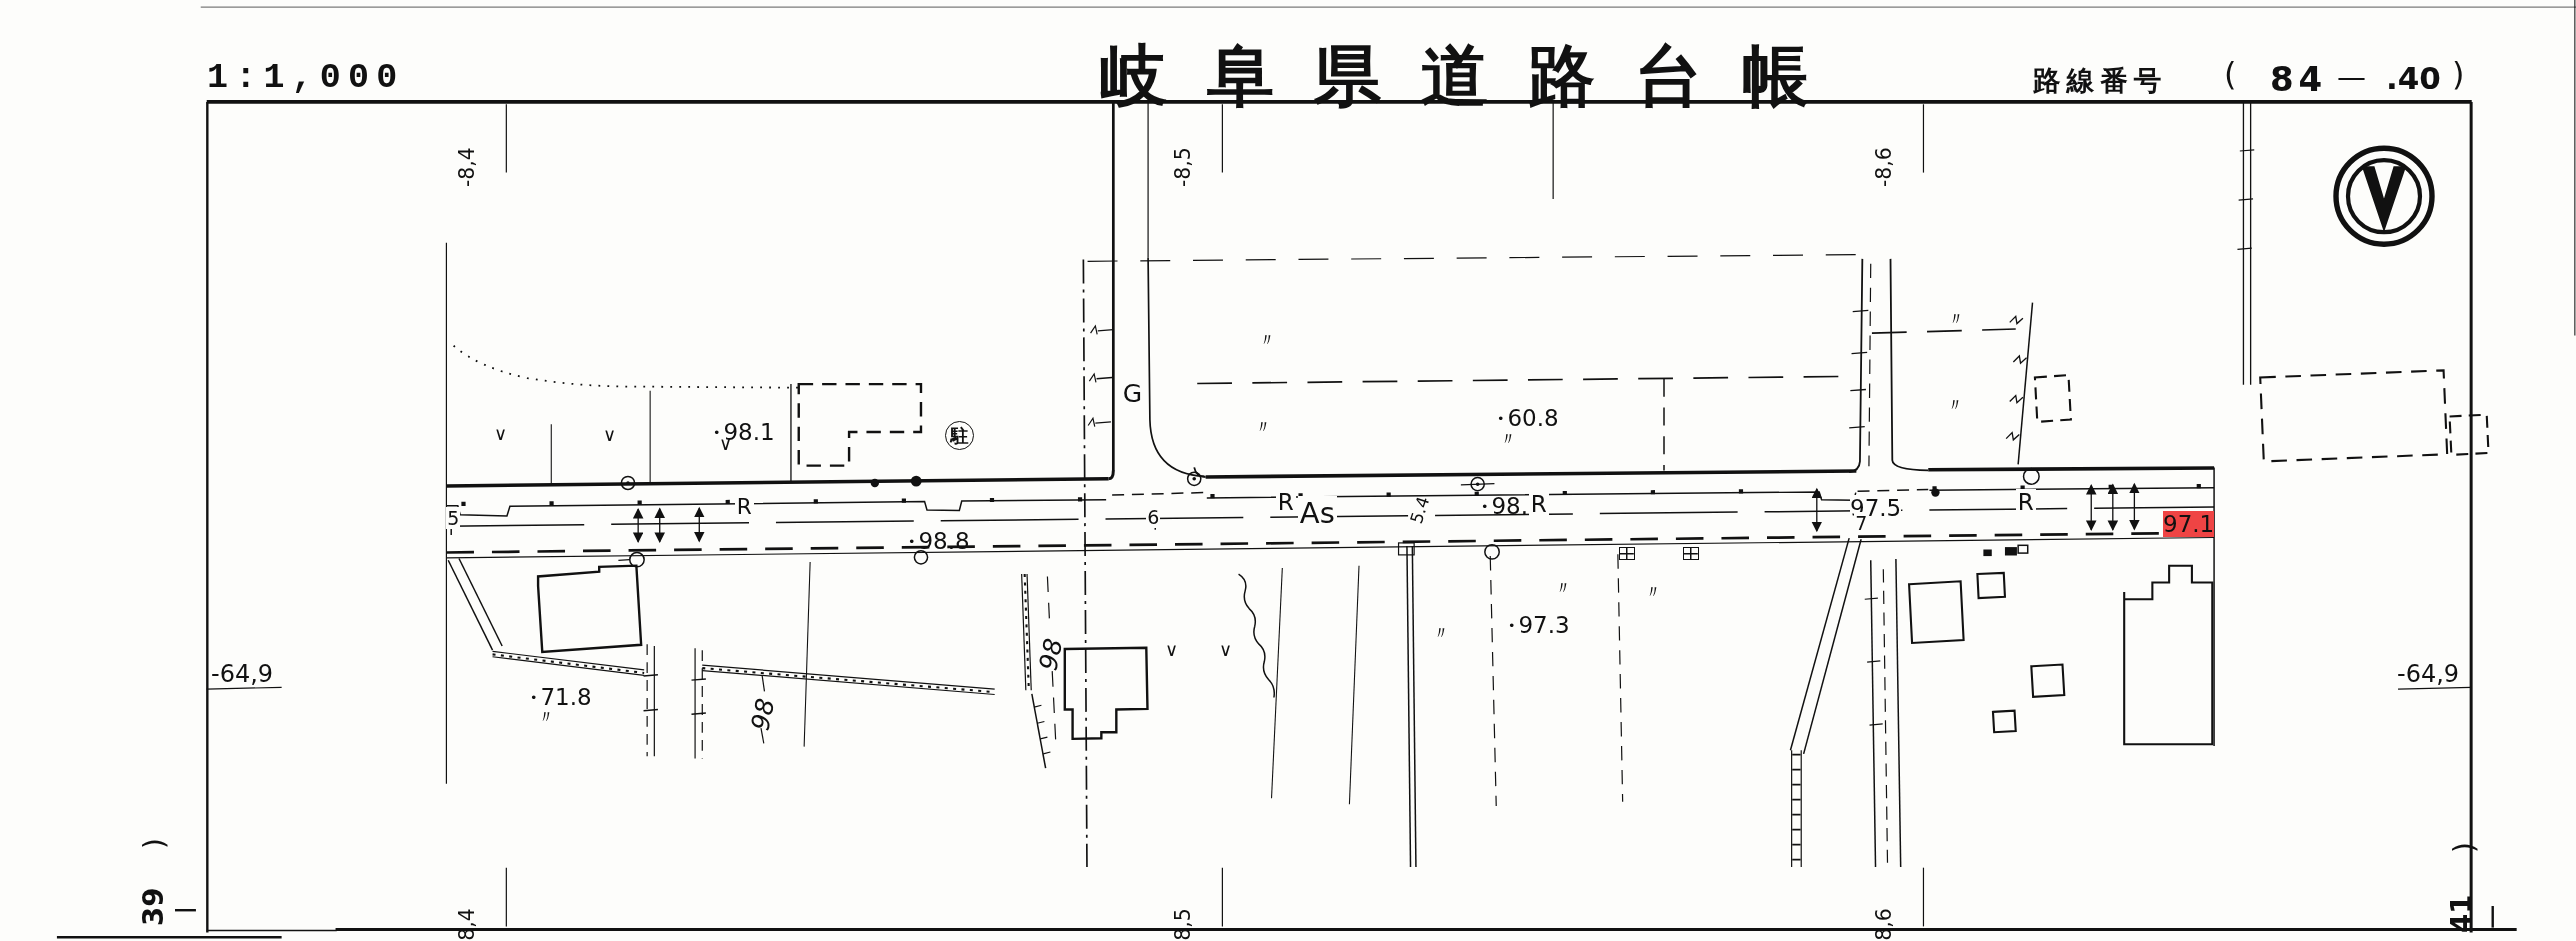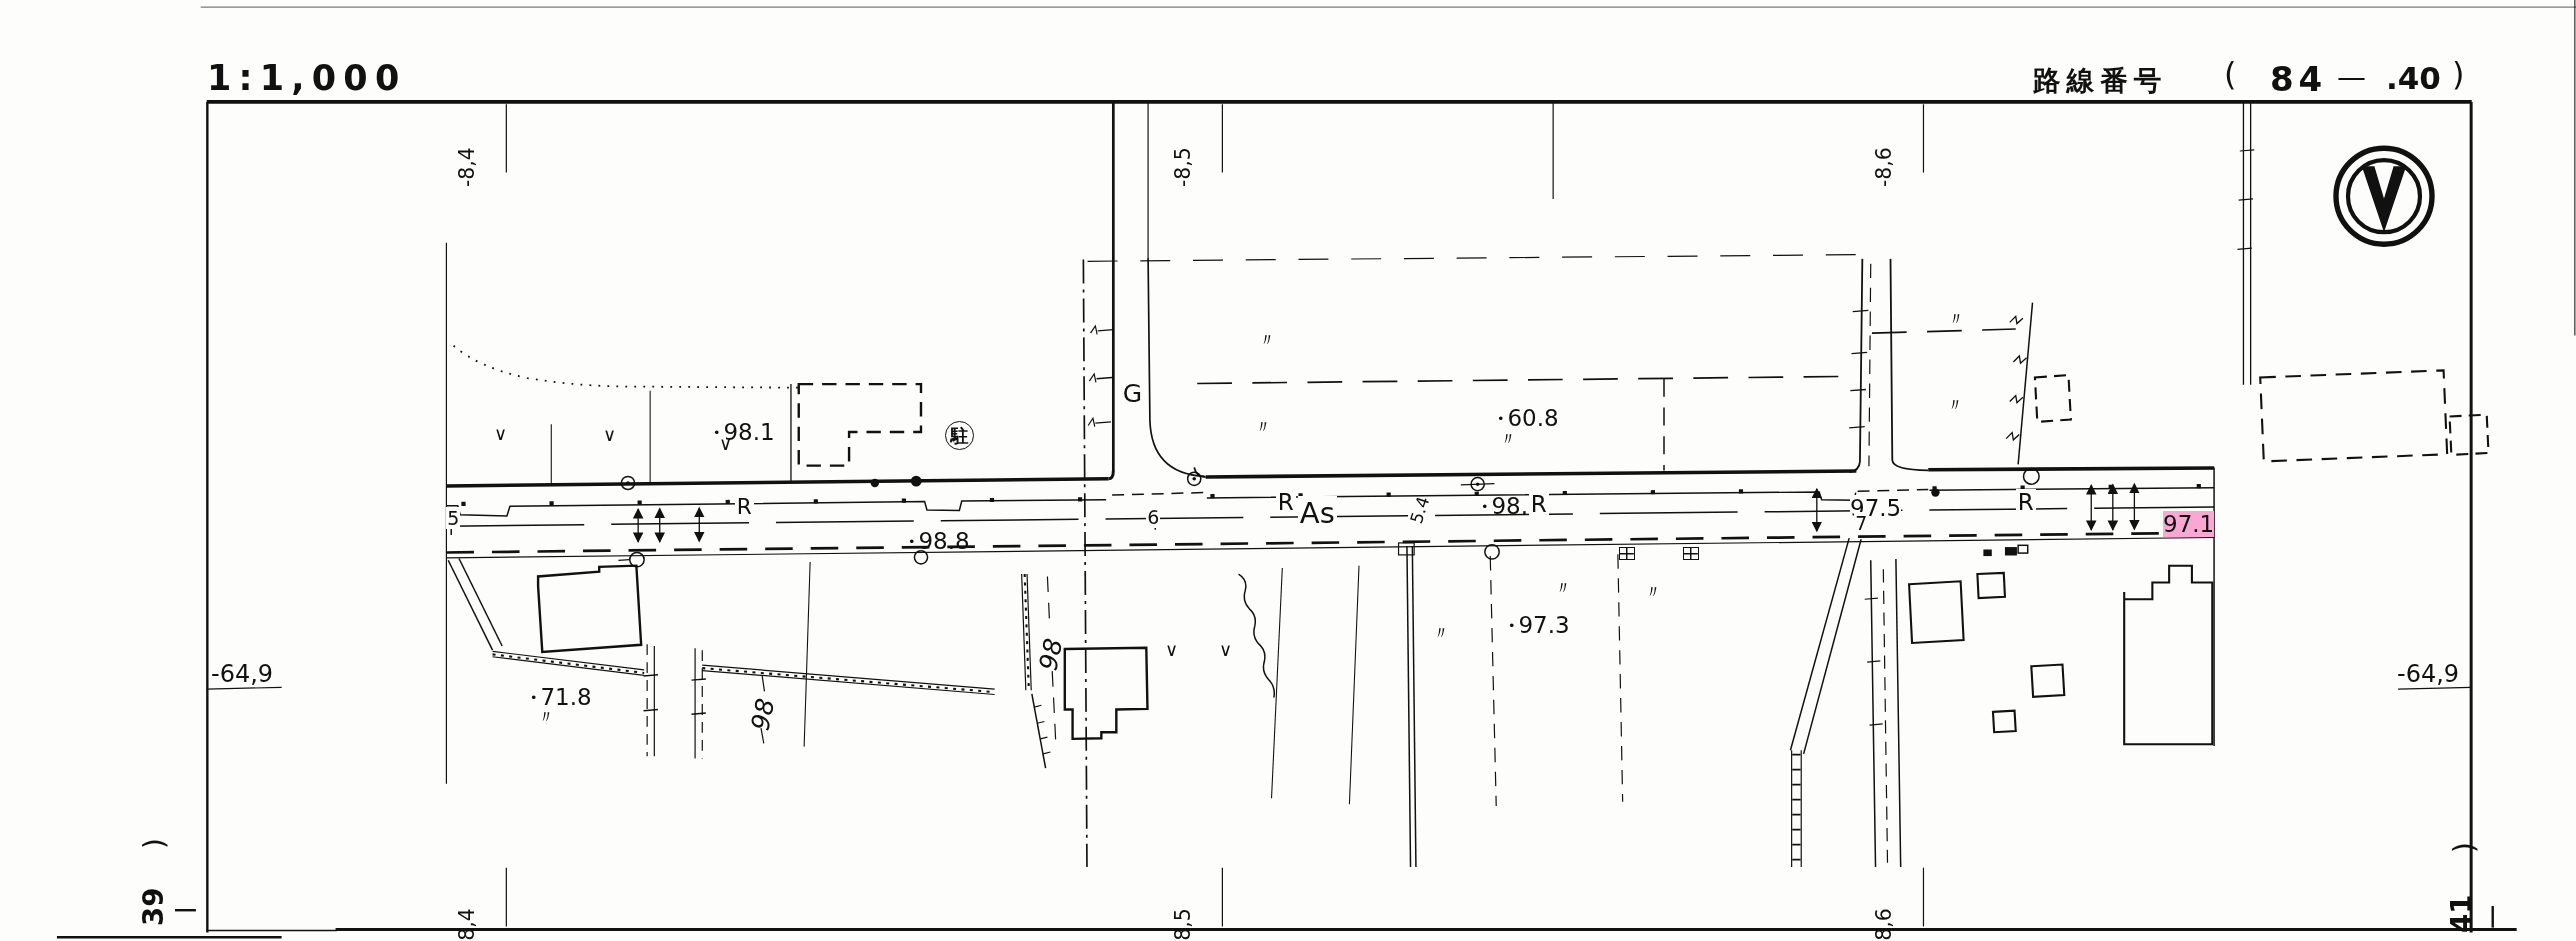--- a/index.html
+++ b/index.html
@@ -2,21 +2,21 @@
 <html style="font-size:9.6px"><head>
 <meta charset="utf-8">
 <style>
   html,body{margin:0;padding:0;background:#e8e8e4;}
   #sheet{position:relative;width:2576px;height:942px;background:#fdfdfb;color:#111;
          font-family:"DejaVu Sans","Liberation Sans",sans-serif;overflow:hidden;}
   #sheet *{box-sizing:border-box;}
   .abs{position:absolute;}
   svg{position:absolute;left:0;top:0;}
   
-  .scale{left:207px;top:58px;font-size:35px;letter-spacing:7.2px;font-weight:bold;}
+  .scale{left:207px;top:58px;font-size:35px;letter-spacing:7.2px;font-weight:bold;font-family:Liberation Mono, monospace;}
   .title{left:1100px;top:31px;font-size:67px;font-weight:900;letter-spacing:40px;white-space:nowrap;}
   .route-label{left:2033px;top:62px;font-size:27.6px;letter-spacing:6px;font-weight:bold;}
   .route-open{left:2224px;top:55px;font-size:32px;}
   .route-num{left:2270px;top:59px;font-size:34px;font-weight:bold;letter-spacing:4.8px;}
   .route-dash{left:2337px;top:60px;font-size:29px;}
   .route-sub{left:2386px;top:60px;font-size:31px;font-weight:bold;}
   .route-close{left:2452px;top:55px;font-size:32px;}
   
   .vlab{transform:rotate(-90deg);transform-origin:left bottom;font-size:20.4px;white-space:nowrap;}
   .corner{transform:rotate(-90deg);transform-origin:left bottom;font-size:27.6px;font-weight:bold;white-space:nowrap;}
@@ -265,20 +265,21 @@
       </g>
       <g fill="#111" stroke="none">
         <circle cx="1460" cy="806" r="7"></circle>
         <circle cx="1529" cy="803" r="9"></circle>
         <circle cx="3230" cy="822" r="7"></circle>
       </g>
     </g>
   </svg>
 
   <span class="abs scale">1:1,000</span>
+  <span class="abs title">岐阜県道路台帳</span>
   <span class="abs route-label">路線番号</span>
   <span class="abs route-open">(</span>
   <span class="abs route-num">84</span>
   <span class="abs route-dash">—</span>
   <span class="abs route-sub">.40</span>
   <span class="abs route-close">)</span>
 
   <svg class="abs" style="left:2330px;top:141px;" width="111" height="114" viewBox="0 0 185 190">
     <circle cx="90" cy="92" r="80" fill="none" stroke="#111" stroke-width="9"></circle>
     <circle cx="90" cy="92" r="60" fill="none" stroke="#111" stroke-width="7"></circle>
@@ -296,21 +297,21 @@
   <span class="abs corner" style="left:171px;top:816px;font-weight:400;">)</span>
   <span class="abs corner" style="left:170px;top:893px;">39</span>
   <span class="abs corner" style="left:2481px;top:820px;font-weight:400;">)</span>
   <span class="abs corner" style="left:2478px;top:900px;">41</span>
 
   <span class="abs elev dot" style="left:713px;top:419px;">98.1</span>
   <span class="abs elev dot" style="left:1497px;top:405px;">60.8</span>
   <span class="abs elev dot" style="left:908px;top:500px;margin-top:28px;">98.8</span>
   <span class="abs elev dot" style="left:1481px;top:493px;">98.1</span>
   <span class="abs elev" style="left:1850px;top:495px;background:#fdfdfb;">97.5</span>
-  <span class="abs elev" style="left:2163px;top:511px;background:#f9a8d4;">97.1</span>
+  <span class="abs elev" style="left:2163px;top:511px;background:#ef4444;">97.1</span>
   <span class="abs elev dot" style="left:1508px;top:612px;">97.3</span>
   <span class="abs elev dot" style="left:530px;top:684px;">71.8</span>
 
   <span class="abs contour" style="left:1035px;top:640px;">98</span>
   <span class="abs contour" style="left:747px;top:700px;">98</span>
 
   <span class="abs roadlab" style="left:1121px;top:379px;background:none;">G</span>
   <span class="abs roadlab" style="left:735px;top:494px;font-size:21.6px;">R</span>
   <span class="abs roadlab" style="left:1276px;top:489px;font-size:23px;">R</span>
   <span class="abs roadlab" style="left:1298px;top:496px;font-size:29px;">As</span>

